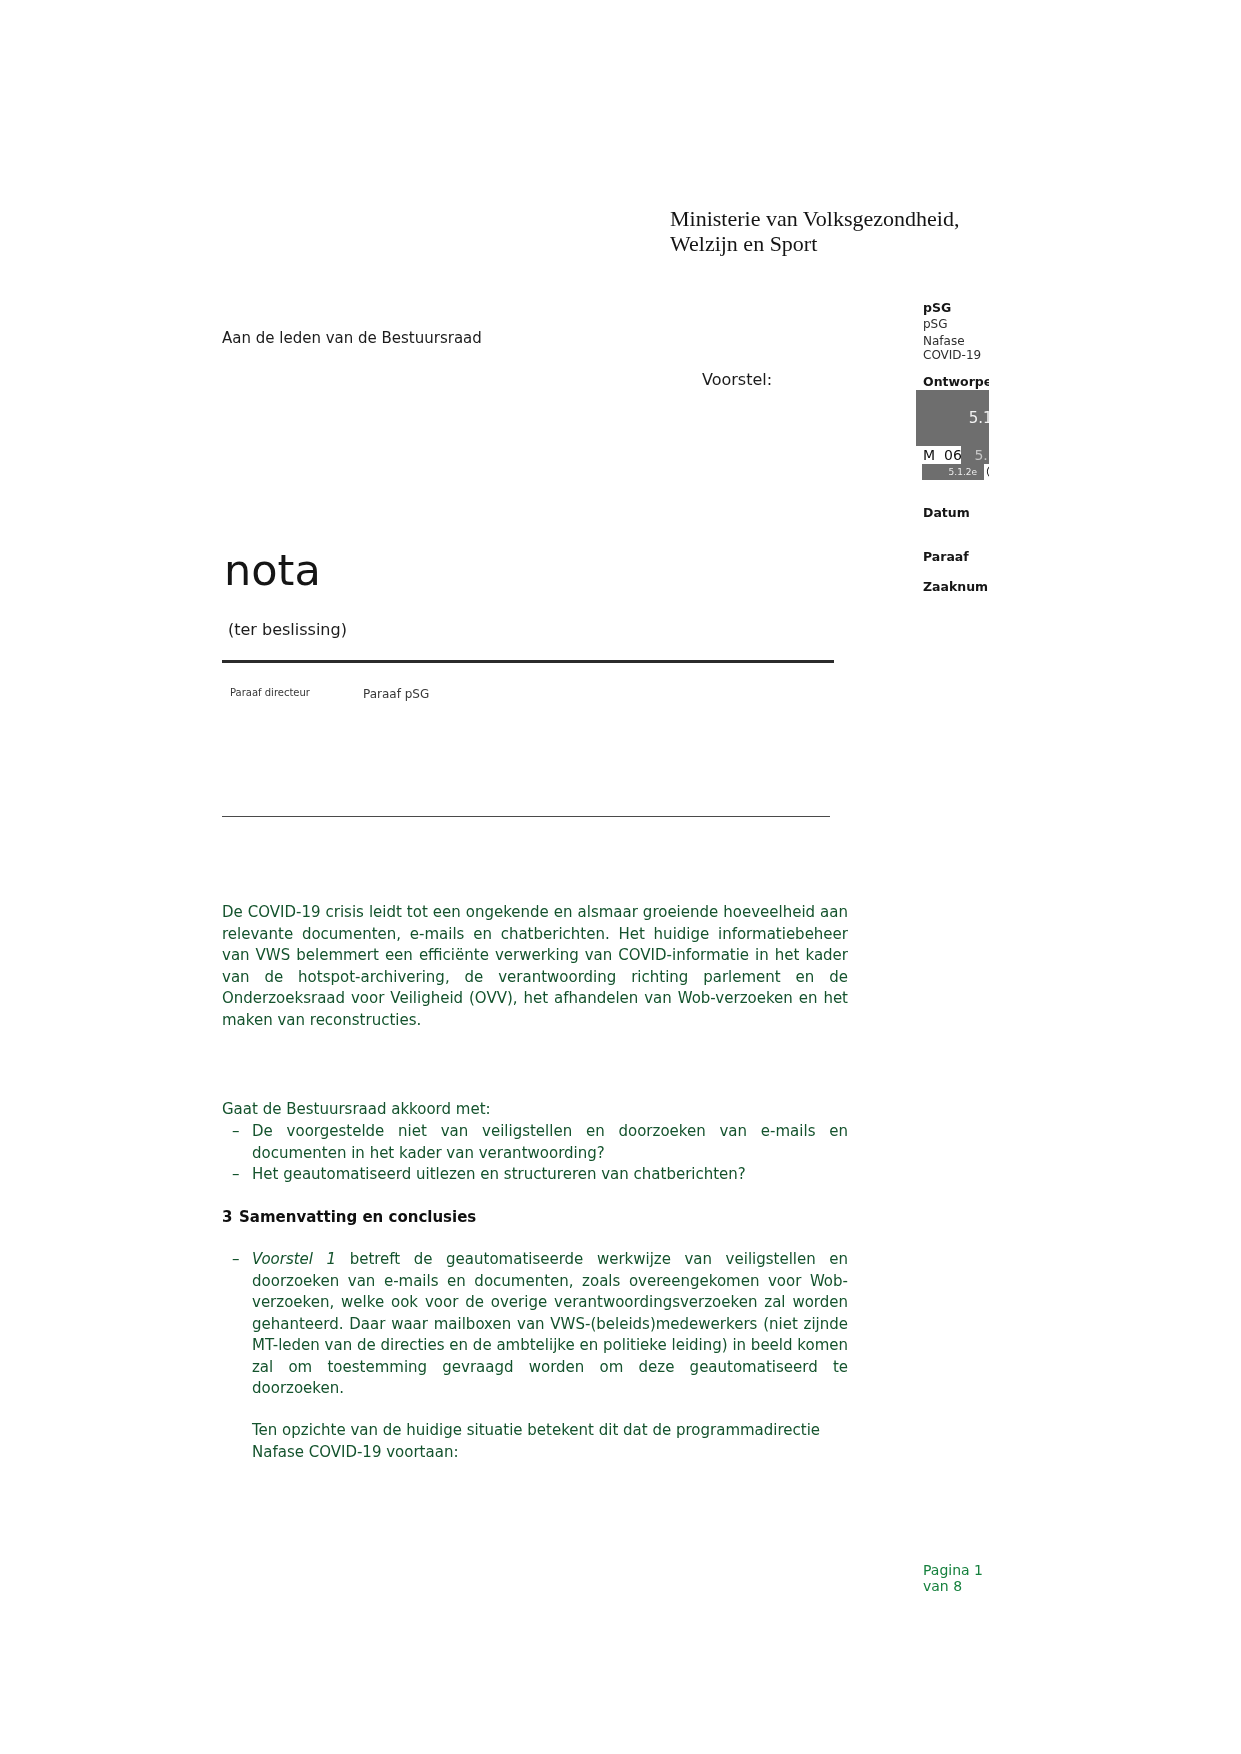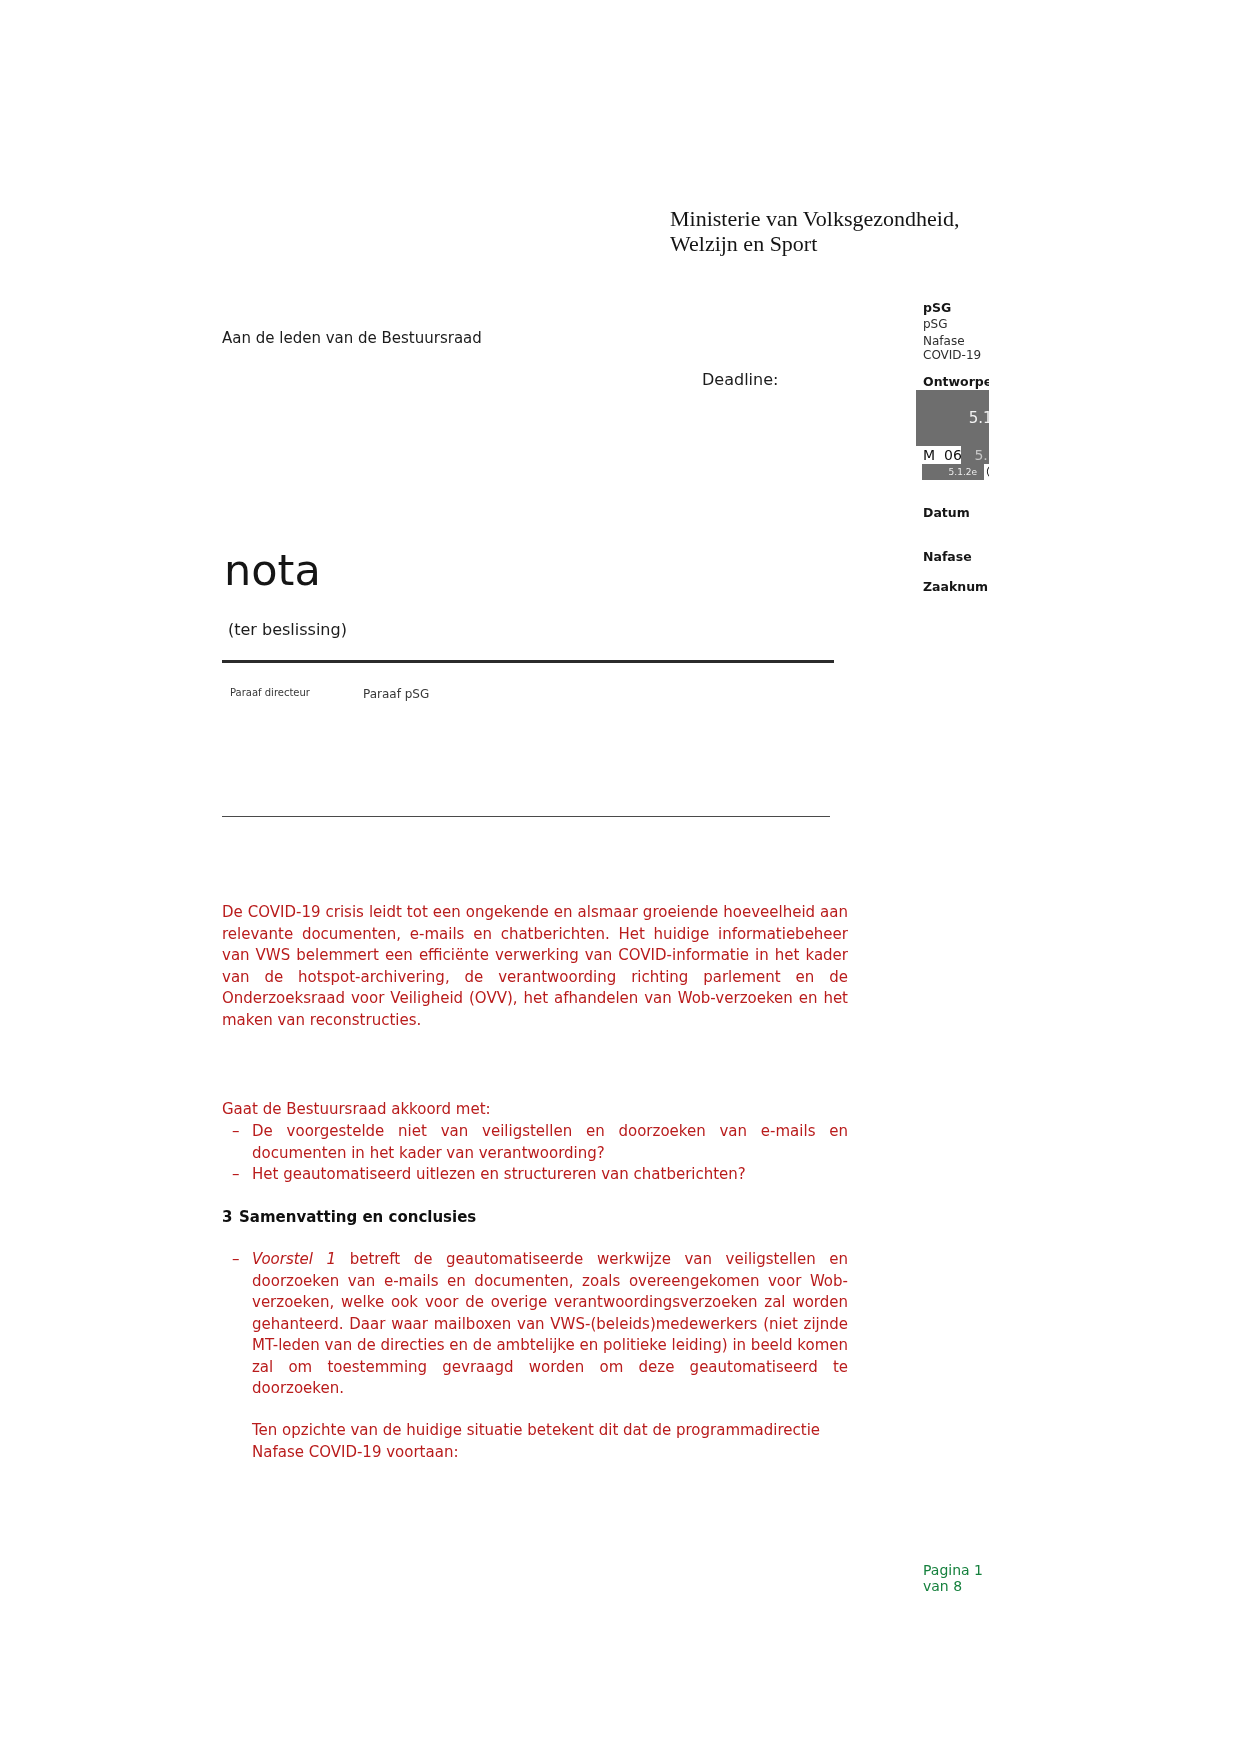--- a/index.html
+++ b/index.html
@@ -47,21 +47,21 @@
   }
   .email-domain { position:absolute; left:986px; top:463px; font-size:13.5px; color:#0f0f0f; }
 
   .nota-title { position:absolute; left:224px; top:549px; font-size:43px; line-height:1; font-weight:400; color:#151515; }
   .subtitle   { position:absolute; left:228px; top:620px; font-size:16px; color:#1c1c1c; }
   .rule-thick { position:absolute; left:222px; top:660px; width:612px; height:3px; background:#2b2b2b; }
   .paraaf-dir { position:absolute; left:230px; top:687px; font-size:10px; color:#383838; }
   .paraaf-psg { position:absolute; left:363px; top:687px; font-size:12px; color:#383838; }
   .rule-thin  { position:absolute; left:222px; top:816px; width:608px; height:1px; background:#4a4a4a; }
 
-  .body-block { position:absolute; left:222px; width:626px; font-size:15px; line-height:21.5px; color:#b91c1c; }
+  .body-block { position:absolute; left:222px; width:626px; font-size:15px; line-height:21.5px; color:#14532d; }
   .sec-head { font-weight:bold; font-size:15px; color:#0f0f0f; }
   .sec-head .num { display:inline-block; width:17px; }
   .just { text-align:justify; }
 
   #sec1-head    { top:861px; }
   #sec1-par     { top:902px; }
   #sec2-head    { top:1057px; }
   #sec2-intro   { top:1099px; }
   #sec2-bullets { top:1121px; }
   #sec3-head    { top:1207px; }
@@ -81,41 +81,41 @@
 <div class="page">
 
   <div class="doc-number">643987</div>
 
   <div class="ministry">
     <div>Ministerie van Volksgezondheid,</div>
     <div>Welzijn en Sport</div>
   </div>
 
   <div class="addressee">Aan de leden van de Bestuursraad</div>
-  <div class="deadline">Deadline:</div>
+  <div class="deadline">Voorstel:</div>
 
   <div class="sb b sb-psg-bold">pSG</div>
   <div class="sb sb-psg">pSG</div>
   <div class="sb sb-unit">Nafase COVID-19</div>
   <div class="sb b sb-ontworpen">Ontworpen door</div>
 
   <div class="redact-lg">
     <span>5.1.2e</span>
   </div>
   <div class="phone-row">M  06-</div>
   <div class="redact-phone">
     <span>5.1.2e</span>
   </div>
   <div class="redact-email">
     <span>5.1.2e</span>
   </div>
   <div class="email-domain">@minvws.nl</div>
 
   <div class="sb b sb-datum">Datum</div>
-  <div class="sb b sb-kenmerk">Nafase</div>
+  <div class="sb b sb-kenmerk">Paraaf</div>
   <div class="sb b sb-zaak">Zaaknummer</div>
 
   <div class="nota-title">nota</div>
   <div class="subtitle">(ter beslissing)</div>
   <div class="rule-thick"></div>
   <div class="paraaf-dir">Paraaf directeur</div>
   <div class="paraaf-psg">Paraaf pSG</div>
   <div class="rule-thin"></div>
 
   <div id="sec1-par" class="body-block just">De COVID-19 crisis leidt tot een ongekende en alsmaar groeiende hoeveelheid aan relevante documenten, e-mails en chatberichten. Het huidige informatiebeheer van VWS belemmert een efficiënte verwerking van COVID-informatie in het kader van de hotspot-archivering, de verantwoording richting parlement en de Onderzoeksraad voor Veiligheid (OVV), het afhandelen van Wob-verzoeken en het maken van reconstructies.</div>

